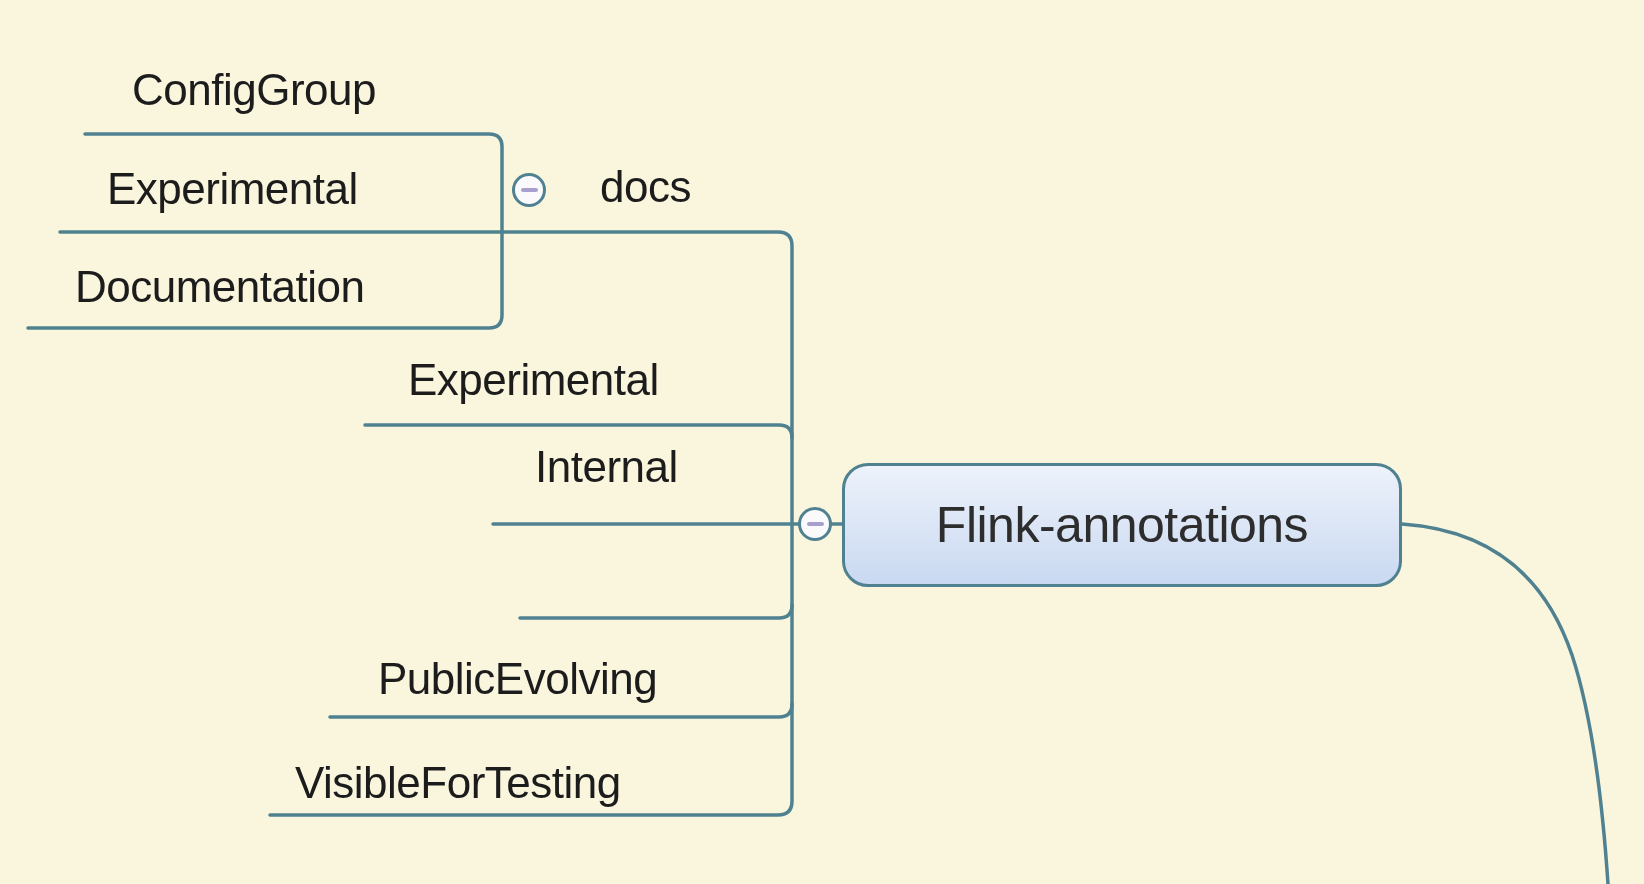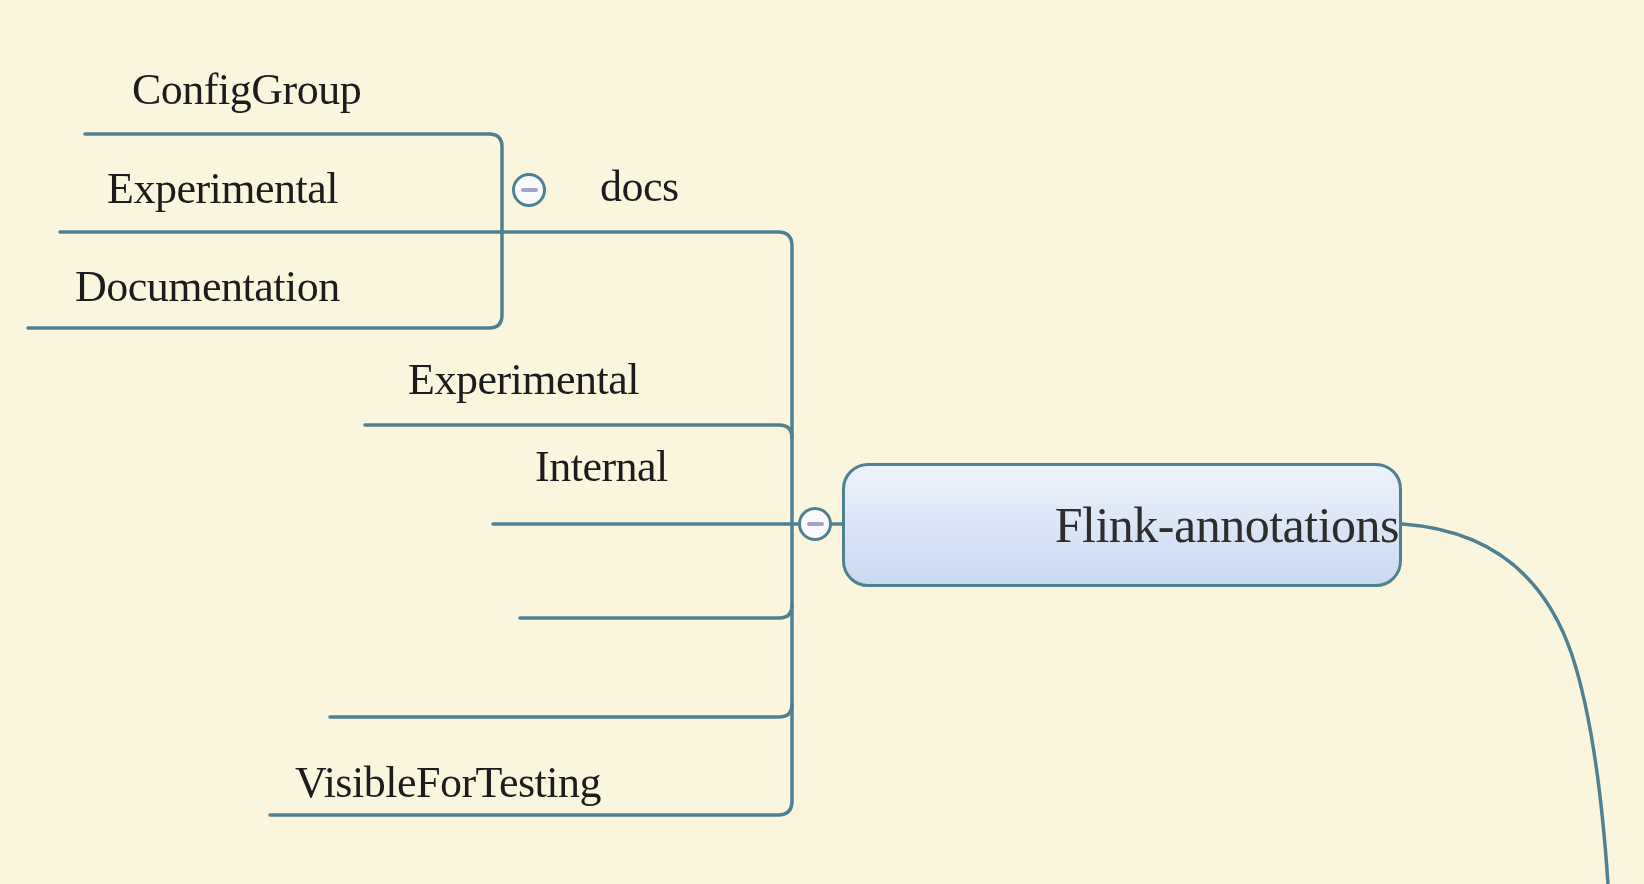--- a/index.html
+++ b/index.html
@@ -19,21 +19,20 @@
   body {
     font-family: "Liberation Sans", "DejaVu Sans", sans-serif;
     background: var(--background);
   }
   .canvas {
     position: relative;
     width: 1644px;
     height: 884px;
     background: var(--background);
     overflow: hidden;
-    font-family: Liberation Serif, serif;
   }
   svg.edges {
     position: absolute;
     left: 0; top: 0;
     width: 1644px; height: 884px;
     color: var(--edge);
   }
   svg.edges path {
     fill: none;
     stroke: currentColor;
@@ -50,21 +49,21 @@
   }
   .root-node {
     position: absolute;
     left: 842px; top: 463px;
     width: 560px; height: 124px;
     border: 3.5px solid var(--root-border);
     border-radius: 26px;
     background: linear-gradient(180deg, var(--root-fill-top) 0%, var(--root-fill-mid) 48%, var(--root-fill-bottom) 100%);
     display: flex;
     align-items: center;
-    justify-content: flex-end;
+    justify-content: center;
   }
   .root-node .root-label {
     font-size: 50px;
     color: #2D2D2D;
     white-space: nowrap;
     letter-spacing: -0.5px;
   }
   .collapse-btn {
     position: absolute;
     width: 34px; height: 34px;
@@ -122,20 +121,21 @@
   <div class="label lbl-configgroups">Experimental</div>
   <div class="label lbl-documentation">Documentation</div>
 
   <div class="collapse-btn collapse-docs">
     <span class="dash"></span>
   </div>
   <div class="label lbl-docs">docs</div>
 
   <div class="label lbl-experimental">Experimental</div>
   <div class="label lbl-internal">Internal</div>
+  <div class="label lbl-publicevolving">PublicEvolving</div>
   <div class="label lbl-visiblefortesting">VisibleForTesting</div>
 
   <div class="collapse-btn collapse-root">
     <span class="dash"></span>
   </div>
   <div class="root-node">
     <span class="root-label">Flink-annotations</span>
   </div>
 
 

